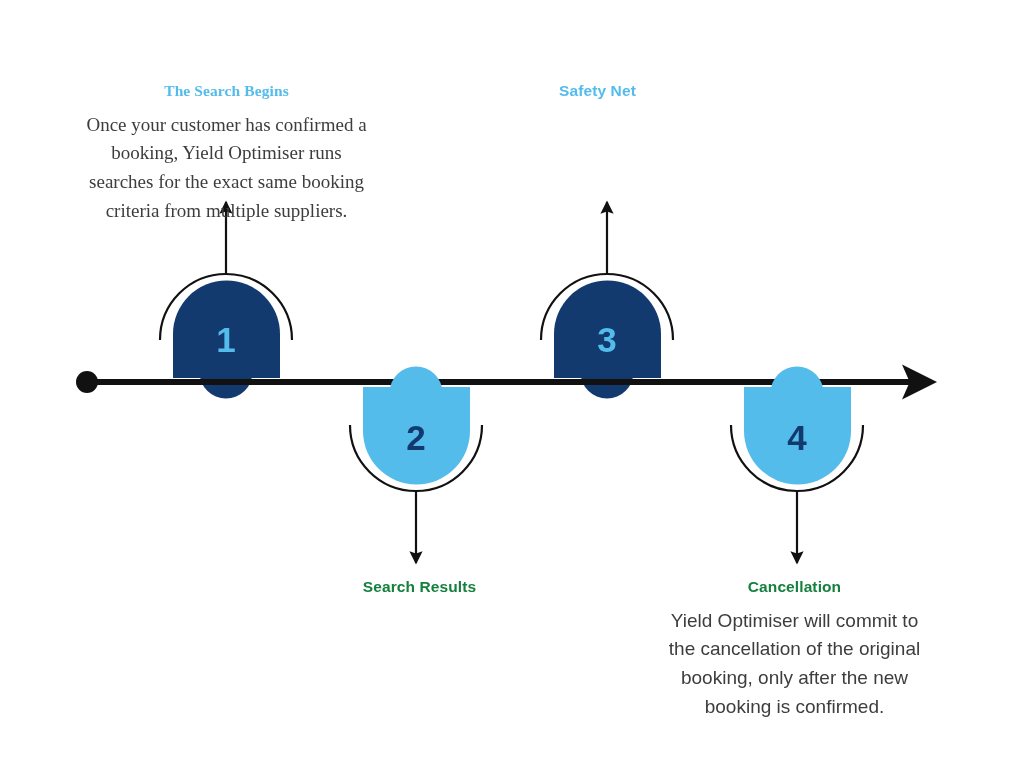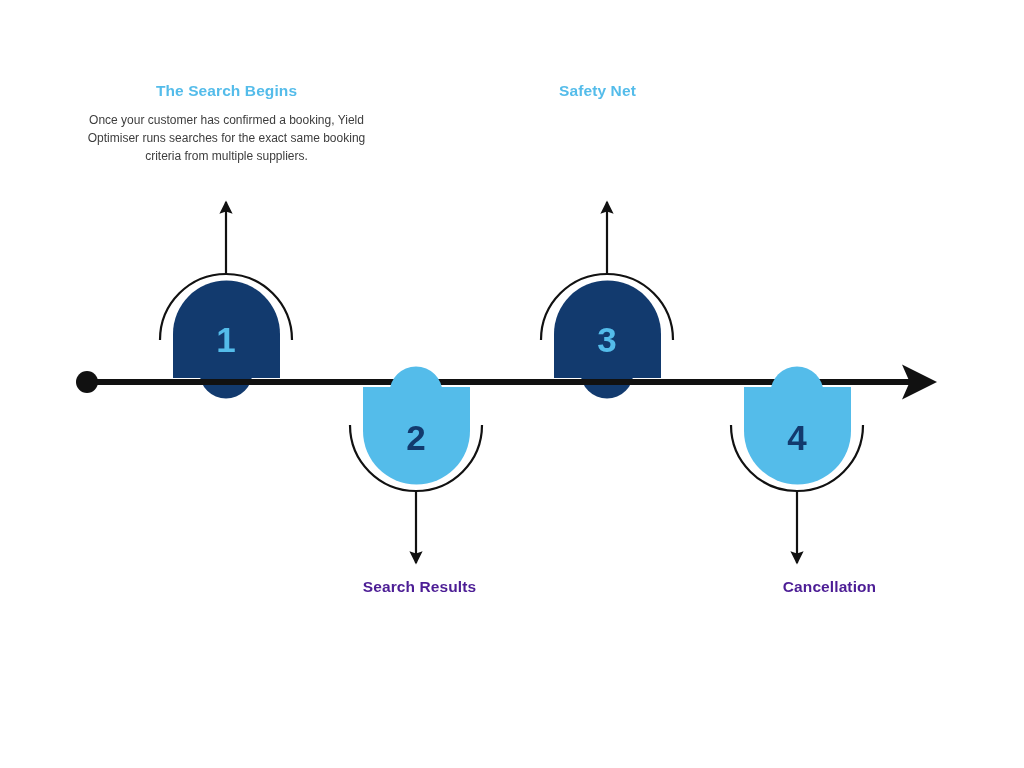--- a/index.html
+++ b/index.html
@@ -29,32 +29,32 @@
     box-sizing: border-box;
   }
   .step-title {
     font-size: 15.5px;
     font-weight: bold;
     letter-spacing: 0.1px;
     margin: 0 0 10px 0;
     line-height: 1.2;
   }
   .step-title.accent-light { color: #54BCEA; }
-  .step-title.accent-dark  { color: #4c1d95; }
+  .step-title.accent-dark  { color: #15803d; }
   .step-body {
-    font-size: 12px;
+    font-size: 19px;
     line-height: 1.52;
     color: #3d3d3d;
     margin: 0;
   }
   
-  #text-1 { left: 84px;  top: 82px;  width: 285px; }
+  #text-1 { left: 84px;  top: 82px;  width: 285px; font-family: Liberation Serif, serif; }
   #text-3 { left: 456px; top: 82px;  width: 283px; }
   #text-2 { left: 278px; top: 578px; width: 283px; }
-  #text-4 { left: 692px; top: 578px; width: 275px; }
+  #text-4 { left: 657px; top: 578px; width: 275px; }
 
   .num-label {
     font-family: "Liberation Sans", sans-serif;
     font-size: 35px;
     font-weight: bold;
   }
 </style>
 </head>
 <body>
 
@@ -115,13 +115,14 @@
 <div class="step-text" id="text-3">
   <p class="step-title accent-light">Safety Net</p>
 </div>
 
 <div class="step-text" id="text-2">
   <p class="step-title accent-dark">Search Results</p>
 </div>
 
 <div class="step-text" id="text-4">
   <p class="step-title accent-dark">Cancellation</p>
+  <p class="step-body">Yield Optimiser will commit to the cancellation of the original booking, only after the new booking is confirmed.</p>
 </div>
 
 </body></html>

